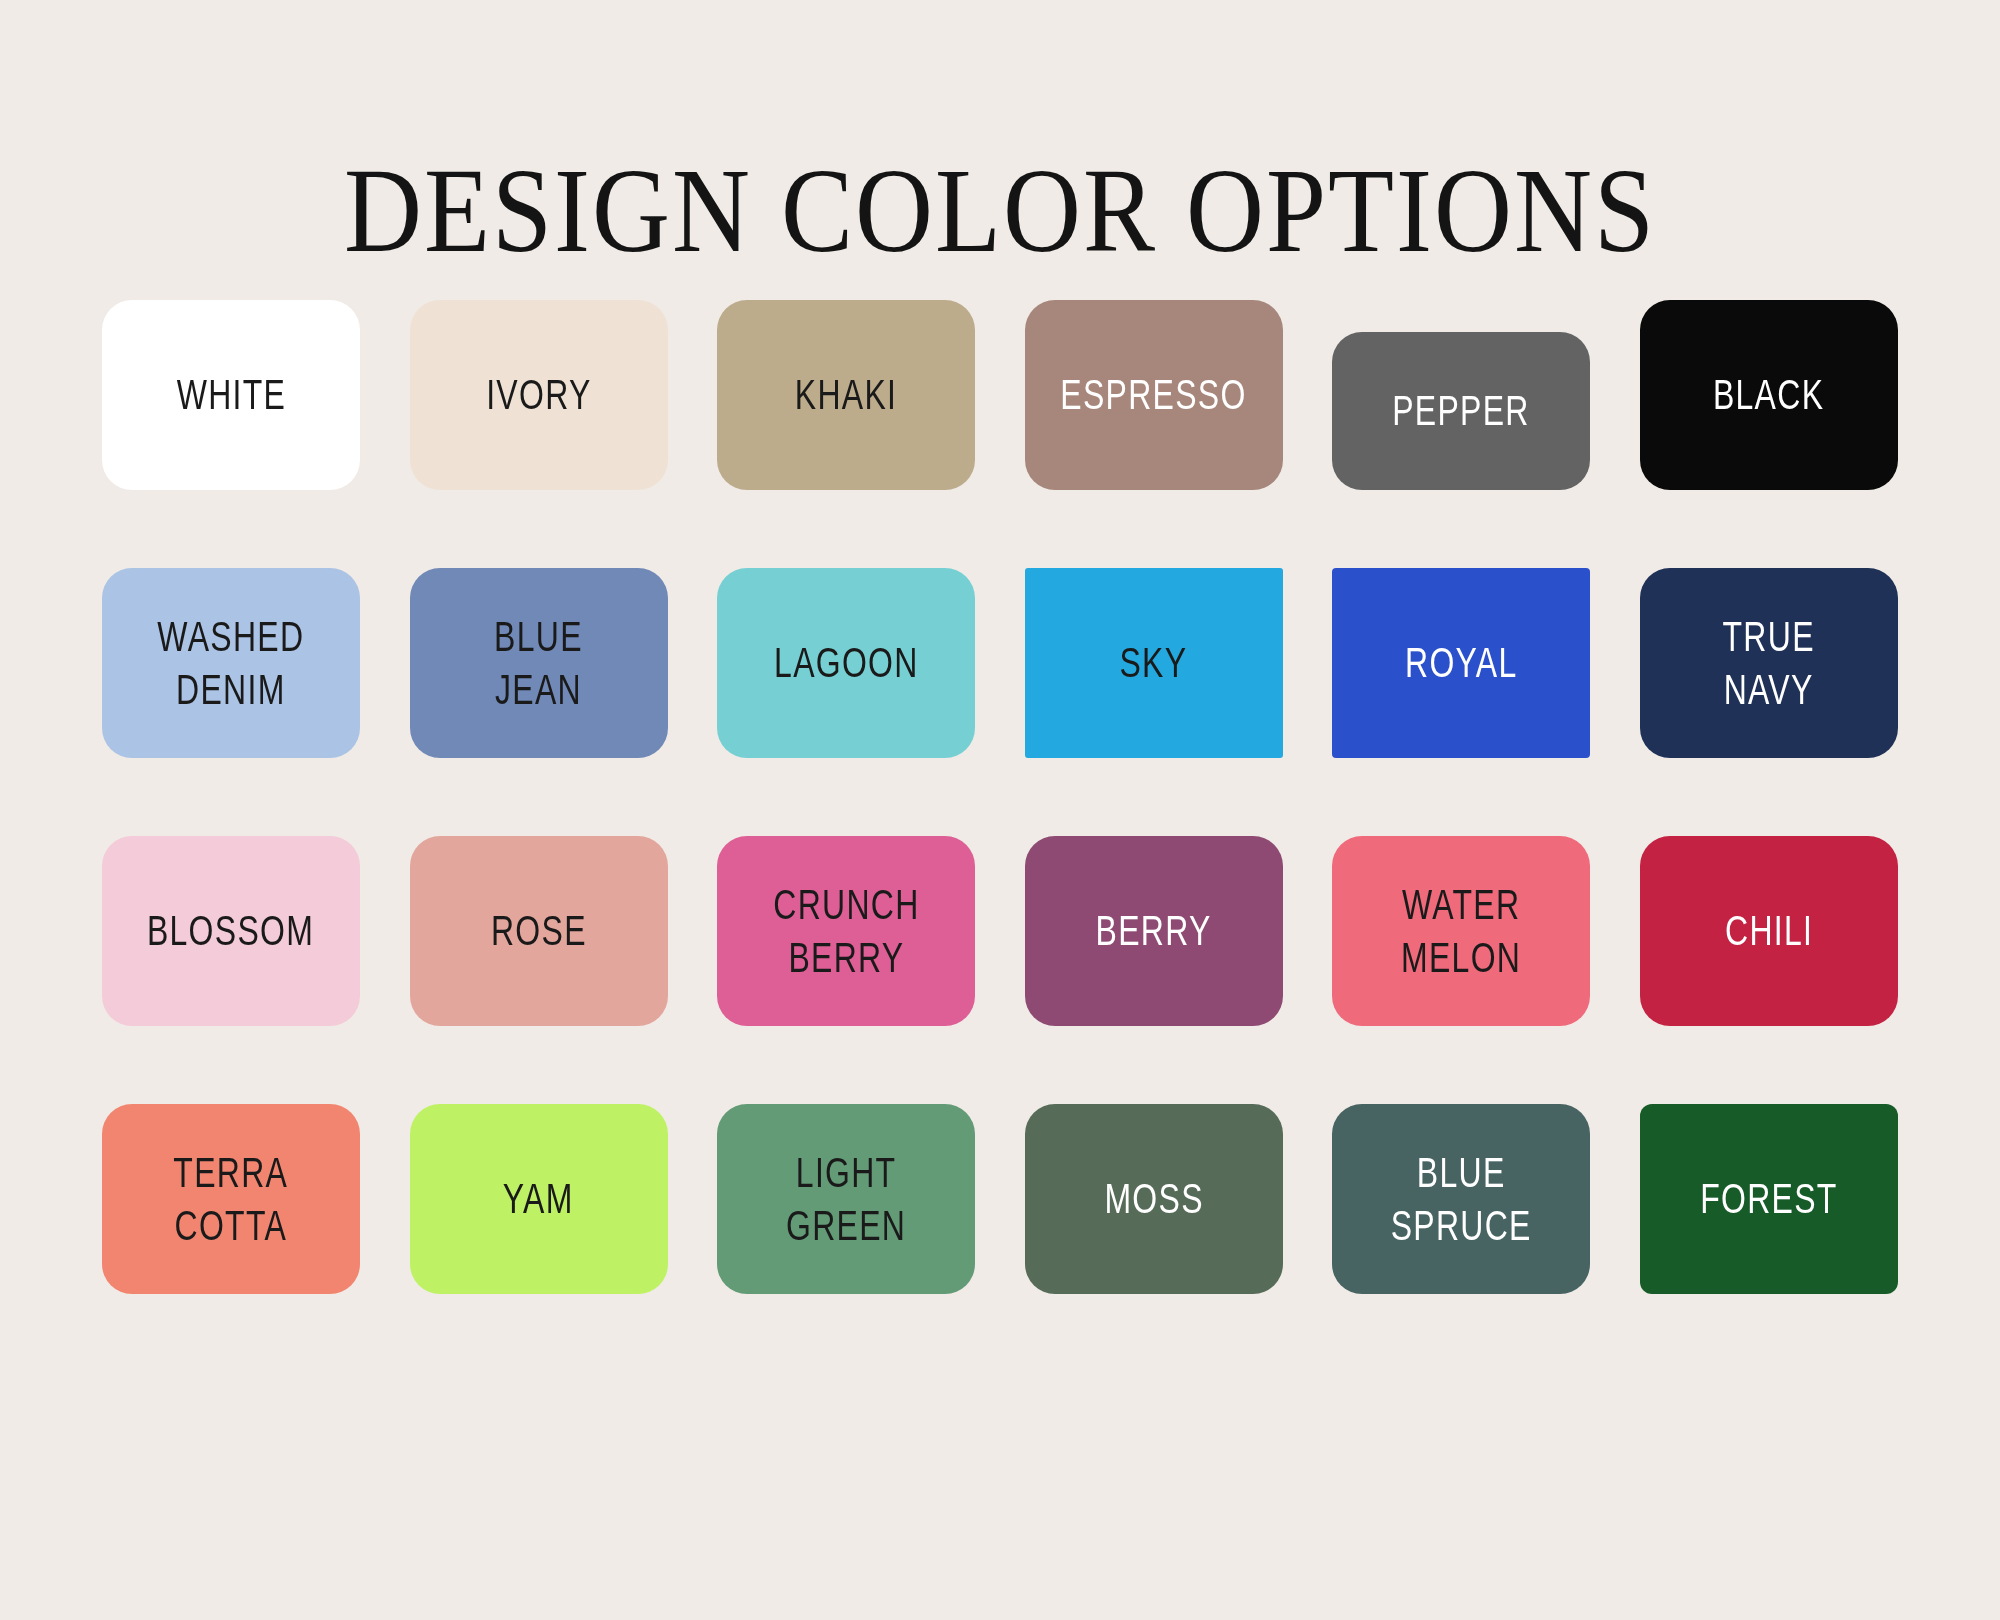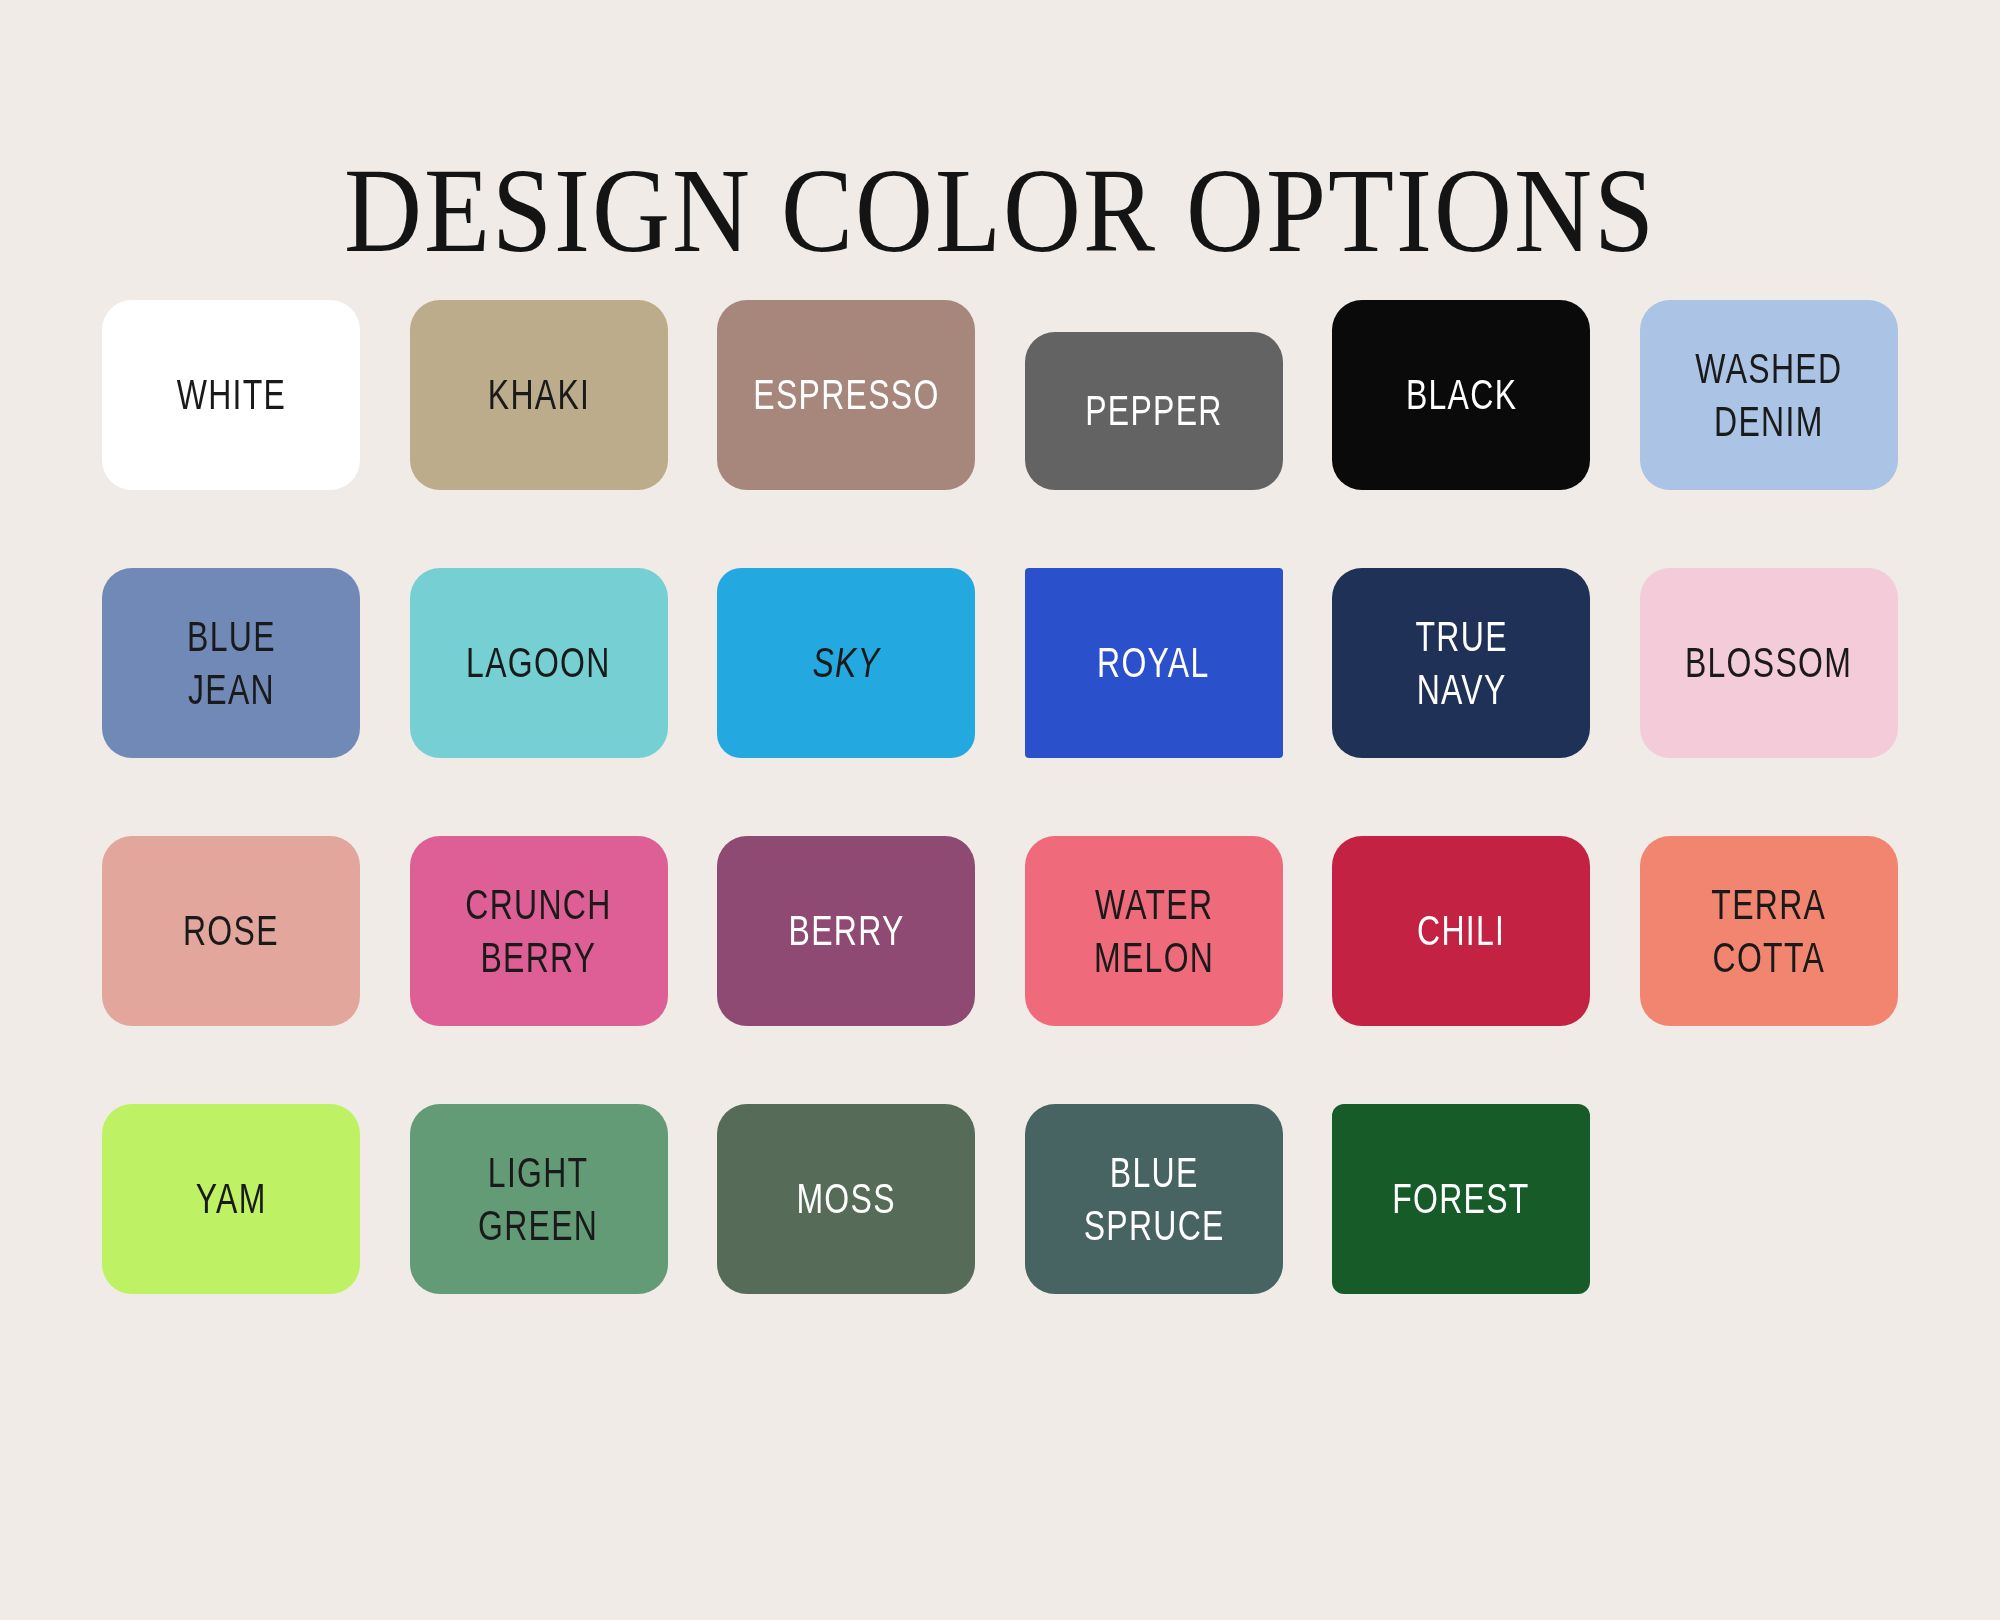--- a/index.html
+++ b/index.html
@@ -83,20 +83,23 @@
 <body style="background: rgb(240, 235, 230);">
 
 <div class="page">
 
   <h1 class="title" style="color: rgb(20, 20, 20);">DESIGN COLOR OPTIONS</h1>
 
   <div class="grid">
       <div class="swatch" style="background: rgb(255, 255, 255); border-radius: 30px;">
         <span class="swatch-label" style="color: rgb(26, 26, 26);">WHITE</span>
       </div>
+      <div class="swatch" style="background: rgb(239, 226, 213); border-radius: 30px;">
+        <span class="swatch-label" style="color: rgb(26, 26, 26);">IVORY</span>
+      </div>
       <div class="swatch" style="background: rgb(188, 172, 140); border-radius: 30px;">
         <span class="swatch-label" style="color: rgb(26, 26, 26);">KHAKI</span>
       </div>
       <div class="swatch" style="background: rgb(167, 135, 123); border-radius: 30px;">
         <span class="swatch-label" style="color: rgb(255, 255, 255);">ESPRESSO</span>
       </div>
       <div class="swatch" style="background: rgb(99, 99, 99); border-radius: 30px; margin-top: 32px;">
         <span class="swatch-label" style="color: rgb(255, 255, 255);">PEPPER</span>
       </div>
       <div class="swatch" style="background: rgb(10, 10, 10); border-radius: 30px;">
@@ -106,21 +109,21 @@
         <span class="swatch-label two-line" style="color: rgb(26, 26, 26);">WASHED
 DENIM</span>
       </div>
       <div class="swatch" style="background: rgb(113, 137, 182); border-radius: 30px;">
         <span class="swatch-label two-line" style="color: rgb(26, 26, 26);">BLUE
 JEAN</span>
       </div>
       <div class="swatch" style="background: rgb(118, 208, 211); border-radius: 30px;">
         <span class="swatch-label" style="color: rgb(26, 26, 26);">LAGOON</span>
       </div>
-      <div class="swatch" style="background: rgb(35, 168, 224); border-radius: 24px; font-style: italic;">
+      <div class="swatch" style="background: rgb(35, 168, 224); border-radius: 3px;">
         <span class="swatch-label" style="color: rgb(26, 26, 26);">SKY</span>
       </div>
       <div class="swatch" style="background: rgb(43, 80, 204); border-radius: 4px;">
         <span class="swatch-label" style="color: rgb(255, 255, 255);">ROYAL</span>
       </div>
       <div class="swatch" style="background: rgb(31, 49, 86); border-radius: 30px;">
         <span class="swatch-label two-line" style="color: rgb(255, 255, 255);">TRUE
 NAVY</span>
       </div>
       <div class="swatch" style="background: rgb(244, 203, 217); border-radius: 30px;">

